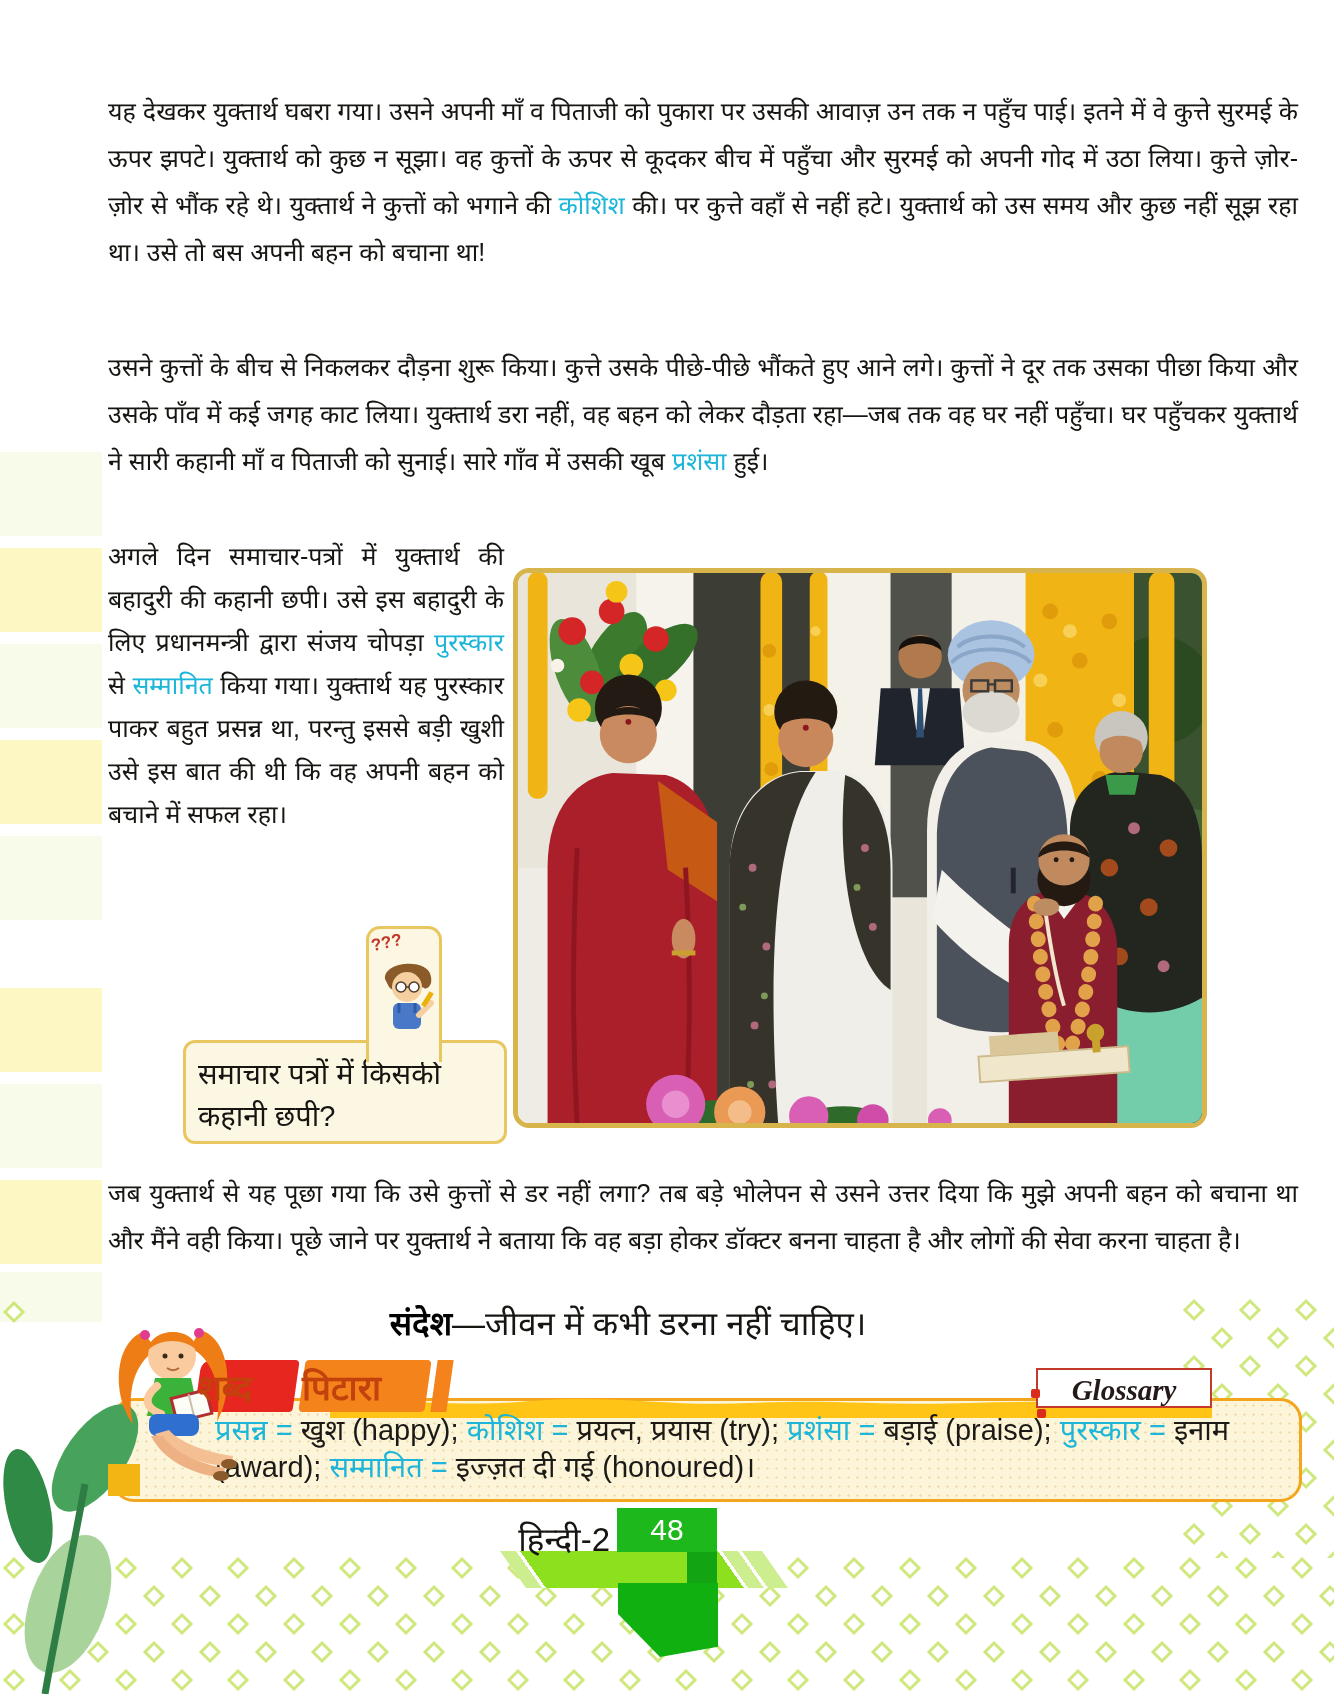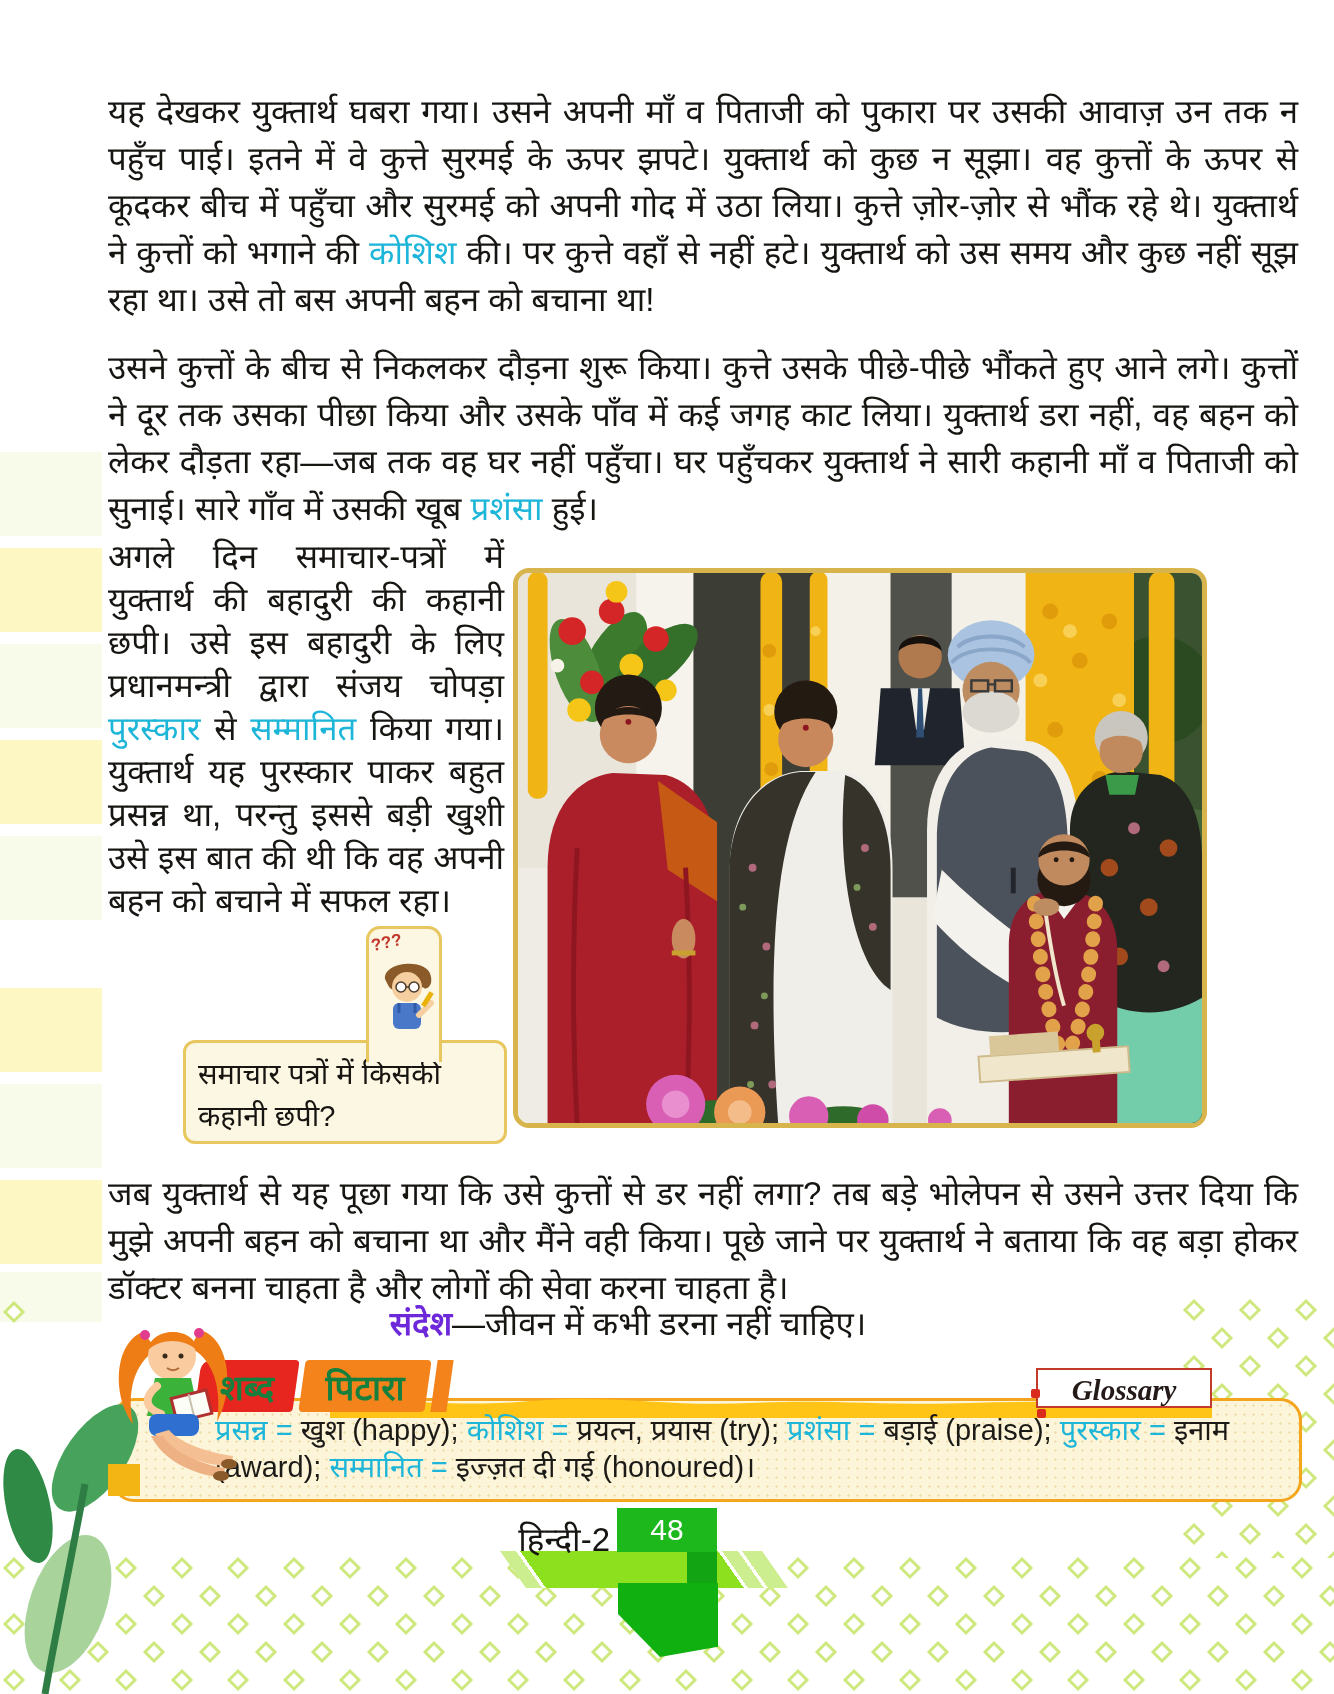--- a/index.html
+++ b/index.html
@@ -1,22 +1,22 @@
 <!DOCTYPE html>
 <html><head>
 <meta charset="utf-8">
 <style>
   html,body{margin:0;padding:0;background:#fff;}
   .page{position:relative;width:1334px;height:1694px;background:#ffffff;overflow:hidden;
         font-family:"Liberation Sans","DejaVu Sans",sans-serif;color:#171511;}
   .abs{position:absolute;}
   p{margin:0;}
-  .body-text{font-size:33px;line-height:47px;text-align:justify;font-weight:500;}
+  .body-text{font-size:25px;line-height:47px;text-align:justify;font-weight:500;}
   .c-cyan{color:#1db6d9;}
-  .c-magenta{color:#6d28d9;font-weight:700;}
+  .c-magenta{color:#000000;font-weight:700;}
   
   .mblock{position:absolute;left:0;width:102px;height:84px;}
   .mb-c1{background:#f8fbea;}
   .mb-c2{background:#fdf7c4;}
   
   .p1{left:108px;top:88px;width:1190px;}
   .p2{left:108px;top:344px;width:1190px;}
   .p3{left:108px;top:535px;width:396px;line-height:43px;}
   .p4{left:108px;top:1170px;width:1190px;}
   .sandesh{left:108px;top:1300px;width:1040px;text-align:center;font-size:33px;font-weight:500;}
@@ -31,22 +31,22 @@
   .qboy{position:absolute;left:6px;top:24px;}
   .qbox{left:183px;top:1040px;width:324px;height:104px;background:#fcf7e2;border:3px solid #e9c760;
         border-radius:12px;box-sizing:border-box;z-index:2;padding:10px 10px 0 12px;
         font-size:29px;line-height:42px;font-weight:500;}
   
   .ban-red{left:198px;top:1360px;width:98px;height:52px;background:#e6261f;border-radius:10px 4px 4px 10px;
            transform:skewX(-8deg);z-index:4;}
   .ban-orange{left:302px;top:1360px;width:126px;height:52px;background:#f4831c;border-radius:4px;
            transform:skewX(-8deg);z-index:4;}
   .ban-tail{left:434px;top:1360px;width:16px;height:52px;background:#f4831c;transform:skewX(-8deg);z-index:4;}
-  .ban-word{position:absolute;top:1363px;height:48px;color:#15803d;font-size:35px;font-weight:700;
-           text-align:center;line-height:50px;z-index:5;}
+  .ban-word{position:absolute;top:1363px;height:48px;color:#c2410c;font-size:35px;font-weight:700;
+           line-height:50px;z-index:5;}
   .bw1{left:198px;width:98px;}
   .bw2{left:302px;width:126px;}
   .band-gold{left:330px;top:1390px;width:882px;height:28px;z-index:2;}
   .glabel{left:1036px;top:1368px;width:176px;height:40px;background:#fff;border:2px solid #c23b2a;
           z-index:5;text-align:center;font-family:"Liberation Serif","DejaVu Serif",serif;
           font-style:italic;font-weight:700;font-size:29px;line-height:40px;color:#241a18;box-sizing:border-box;}
   .gdot{position:absolute;width:9px;height:9px;background:#d92c1c;border-radius:2px;z-index:6;}
   .gbox{left:112px;top:1398px;width:1190px;height:104px;background-color:#fdf5da;
         background-image:radial-gradient(rgba(216,184,90,.35) 1px,transparent 1.3px);background-size:9px 9px;
         border:3px solid #f2a51d;border-radius:22px;box-sizing:border-box;z-index:1;}

